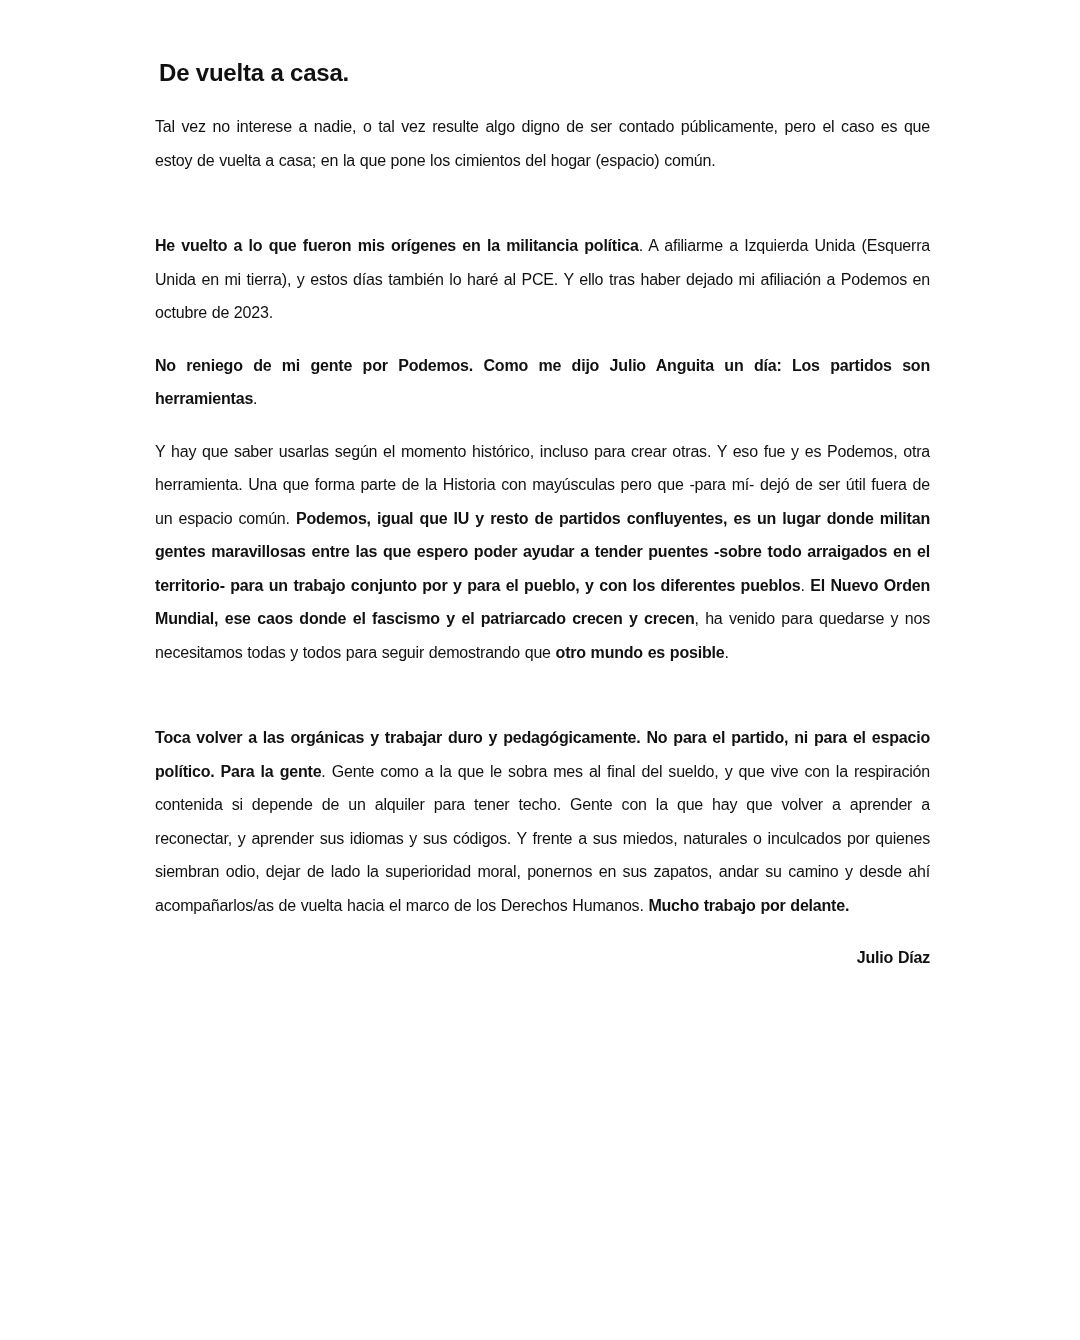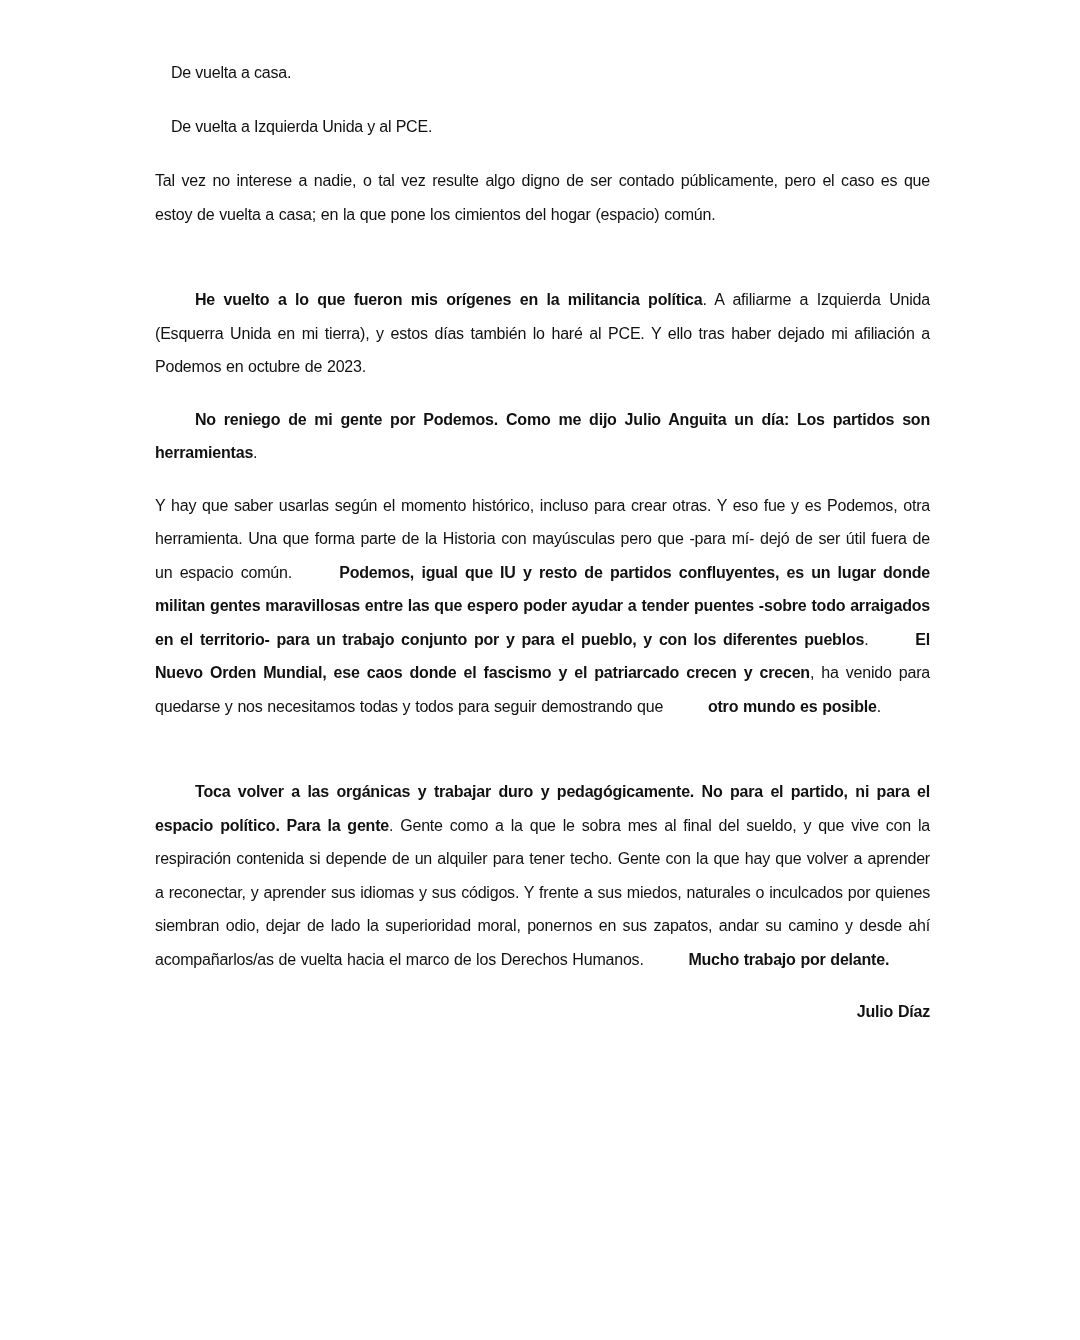--- a/index.html
+++ b/index.html
@@ -15,56 +15,54 @@
     overflow: hidden;
   }
   .page {
     box-sizing: border-box;
     width: 1080px;
     height: 1340px;
     padding: 56px 150px 0 155px;
     background: #ffffff;
   }
   .doc-heading {
-    font-size: 16px;
+    font-size: 24px;
     line-height: 33px;
-    font-weight: 400;
-    margin: 0 0 21px 16px;
+    font-weight: 700;
+    margin: 0 0 21px 4px;
     letter-spacing: -0.2px;
   }
   .doc-paragraph {
     font-size: 16px;
     line-height: 33.5px;
     font-weight: 400;
     margin: 0 0 19px 0;
     text-align: justify;
     letter-spacing: -0.2px;
     word-spacing: 0.5px;
   }
   .doc-paragraph .bold {
     font-weight: 700;
-    margin-left: 40px;
   }
   .paragraph-break {
     height: 33px;
   }
   .signature {
     text-align: right;
     font-weight: 700;
     margin-top: 4px;
   }
 </style>
 </head>
 <body style="background: rgb(255, 255, 255); color: rgb(17, 17, 17);">
 
 <div class="page">
 
   <h1 class="doc-heading">De vuelta a casa.</h1>
 
-  <h1 class="doc-heading">De vuelta a Izquierda Unida y al PCE.</h1>
 
   <p class="doc-paragraph"><span>Tal vez no interese a nadie, o tal vez resulte algo digno de ser contado públicamente, pero el caso es que estoy de vuelta a casa; en la que pone los cimientos del hogar (espacio) común.</span></p>
 
   <div class="paragraph-break"></div>
 
   <p class="doc-paragraph"><span class="bold">He vuelto a lo que fueron mis orígenes en la militancia política</span><span>. A afiliarme a Izquierda Unida (Esquerra Unida en mi tierra), y estos días también lo haré al PCE. Y ello tras haber dejado mi afiliación a Podemos en octubre de 2023.</span></p>
 
   <p class="doc-paragraph"><span class="bold">No reniego de mi gente por Podemos. Como me dijo Julio Anguita un día: Los partidos son herramientas</span><span>.</span></p>
 
   <p class="doc-paragraph"><span>Y hay que saber usarlas según el momento histórico, incluso para crear otras. Y eso fue y es Podemos, otra herramienta. Una que forma parte de la Historia con mayúsculas pero que -para mí- dejó de ser útil fuera de un espacio común. </span><span class="bold">Podemos, igual que IU y resto de partidos confluyentes, es un lugar donde militan gentes maravillosas entre las que espero poder ayudar a tender puentes -sobre todo arraigados en el territorio- para un trabajo conjunto por y para el pueblo, y con los diferentes pueblos</span><span>. </span><span class="bold">El Nuevo Orden Mundial, ese caos donde el fascismo y el patriarcado crecen y crecen</span><span>, ha venido para quedarse y nos necesitamos todas y todos para seguir demostrando que </span><span class="bold">otro mundo es posible</span><span>.</span></p>

